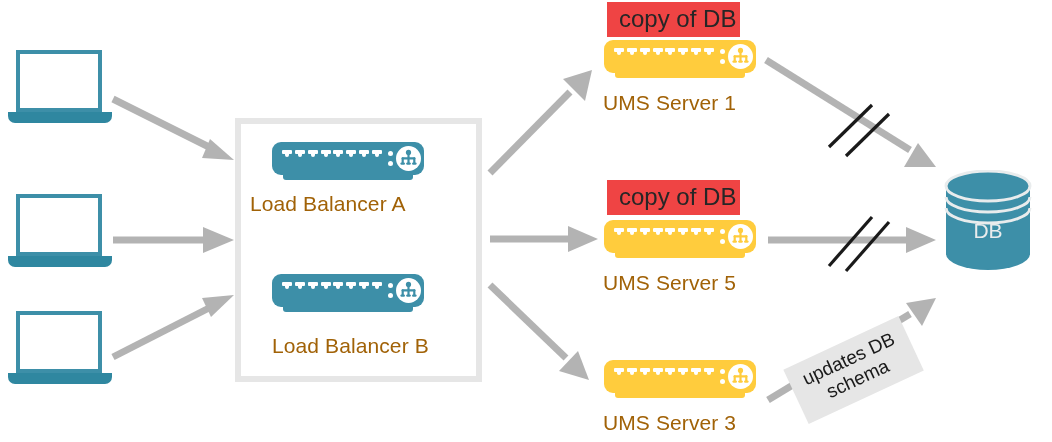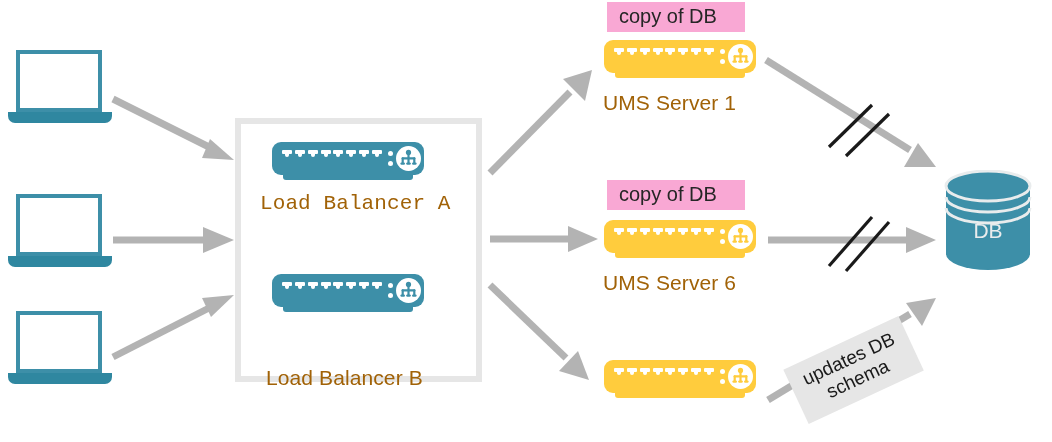--- a/index.html
+++ b/index.html
@@ -124,24 +124,24 @@
   
   .node-label {
     position: absolute;
     color: #a16207;
     font-size: 21px;
     white-space: nowrap;
     letter-spacing: .1px;
   }
   .tag {
     position: absolute;
-    background: #f9a8d4;
+    background: #ef4444;
     color: #262626;
-    font-size: 20px;
-    padding: 3px 28px 4px 12px;
+    font-size: 24px;
+    padding: 3px 4px 4px 12px;
     white-space: nowrap;
   }
   .rot-tag {
     position: absolute;
     background: #e6e6e6;
     color: #1a1a1a;
     font-size: 19px;
     line-height: 1.15;
     padding: 7px 14px 9px 14px;
     text-align: center;
@@ -301,21 +301,21 @@
           <rect x="14.2" y="8.2" width="2.2" height="6.8" rx="1"></rect>
           <rect x="2.6" y="8.2" width="13.8" height="2.2" rx="1"></rect>
           <circle cx="9.5" cy="3.4" r="2.6"></circle>
           <rect x="1.4" y="13.4" width="4.6" height="2.4" rx="1.2"></rect>
           <rect x="13" y="13.4" width="4.6" height="2.4" rx="1.2"></rect>
           <rect x="7.2" y="13.4" width="4.6" height="2.4" rx="1.2"></rect>
         </g>
       </svg>
     </div>
   </div>
-  <div class="node-label" style="left:260px; top:192px;font-family:Liberation Mono, monospace;">Load Balancer A</div>
+  <div class="node-label" style="left:250px; top:192px;">Load Balancer A</div>
 
   <div class="device teal" style="left:272px; top:274px;">
     <div class="device-body"></div>
     <div class="device-foot"></div>
     <div class="ports">
       <span class="port"></span>
         <span class="port"></span>
         <span class="port"></span>
         <span class="port"></span>
       <span class="port"></span>
@@ -335,21 +335,21 @@
           <rect x="14.2" y="8.2" width="2.2" height="6.8" rx="1"></rect>
           <rect x="2.6" y="8.2" width="13.8" height="2.2" rx="1"></rect>
           <circle cx="9.5" cy="3.4" r="2.6"></circle>
           <rect x="1.4" y="13.4" width="4.6" height="2.4" rx="1.2"></rect>
           <rect x="13" y="13.4" width="4.6" height="2.4" rx="1.2"></rect>
           <rect x="7.2" y="13.4" width="4.6" height="2.4" rx="1.2"></rect>
         </g>
       </svg>
     </div>
   </div>
-  <div class="node-label" style="left:266px; top:334px;margin-top:32px;">Load Balancer B</div>
+  <div class="node-label" style="left:272px; top:334px;">Load Balancer B</div>
 
   <div class="tag" style="left:607px; top:2px;">copy of DB</div>
   <div class="device yellow" style="left:604px; top:40px;">
     <div class="device-body"></div>
     <div class="device-foot"></div>
     <div class="ports">
       <span class="port"></span>
         <span class="port"></span>
         <span class="port"></span>
         <span class="port"></span>
@@ -405,21 +405,21 @@
           <rect x="14.2" y="8.2" width="2.2" height="6.8" rx="1"></rect>
           <rect x="2.6" y="8.2" width="13.8" height="2.2" rx="1"></rect>
           <circle cx="9.5" cy="3.4" r="2.6"></circle>
           <rect x="1.4" y="13.4" width="4.6" height="2.4" rx="1.2"></rect>
           <rect x="13" y="13.4" width="4.6" height="2.4" rx="1.2"></rect>
           <rect x="7.2" y="13.4" width="4.6" height="2.4" rx="1.2"></rect>
         </g>
       </svg>
     </div>
   </div>
-  <div class="node-label" style="left:603px; top:271px;">UMS Server 6</div>
+  <div class="node-label" style="left:603px; top:271px;">UMS Server 5</div>
 
   <div class="device yellow" style="left:604px; top:360px;">
     <div class="device-body"></div>
     <div class="device-foot"></div>
     <div class="ports">
       <span class="port"></span>
         <span class="port"></span>
         <span class="port"></span>
         <span class="port"></span>
       <span class="port"></span>
@@ -439,20 +439,21 @@
           <rect x="14.2" y="8.2" width="2.2" height="6.8" rx="1"></rect>
           <rect x="2.6" y="8.2" width="13.8" height="2.2" rx="1"></rect>
           <circle cx="9.5" cy="3.4" r="2.6"></circle>
           <rect x="1.4" y="13.4" width="4.6" height="2.4" rx="1.2"></rect>
           <rect x="13" y="13.4" width="4.6" height="2.4" rx="1.2"></rect>
           <rect x="7.2" y="13.4" width="4.6" height="2.4" rx="1.2"></rect>
         </g>
       </svg>
     </div>
   </div>
+  <div class="node-label" style="left:603px; top:411px;">UMS Server 3</div>
 
   <div class="rot-tag" style="left:790px; top:340px;">
     <div>updates DB</div>
     <div>schema</div>
   </div>
 
   <div class="db">
     <svg width="88" height="100" viewBox="0 0 88 100">
       <path d="M2,16 L2,84 A42,16 0 0 0 86,84 L86,16 Z" fill="#3d8fa8"></path>
       <ellipse cx="44" cy="16" rx="42" ry="15" fill="#3d8fa8"></ellipse>

